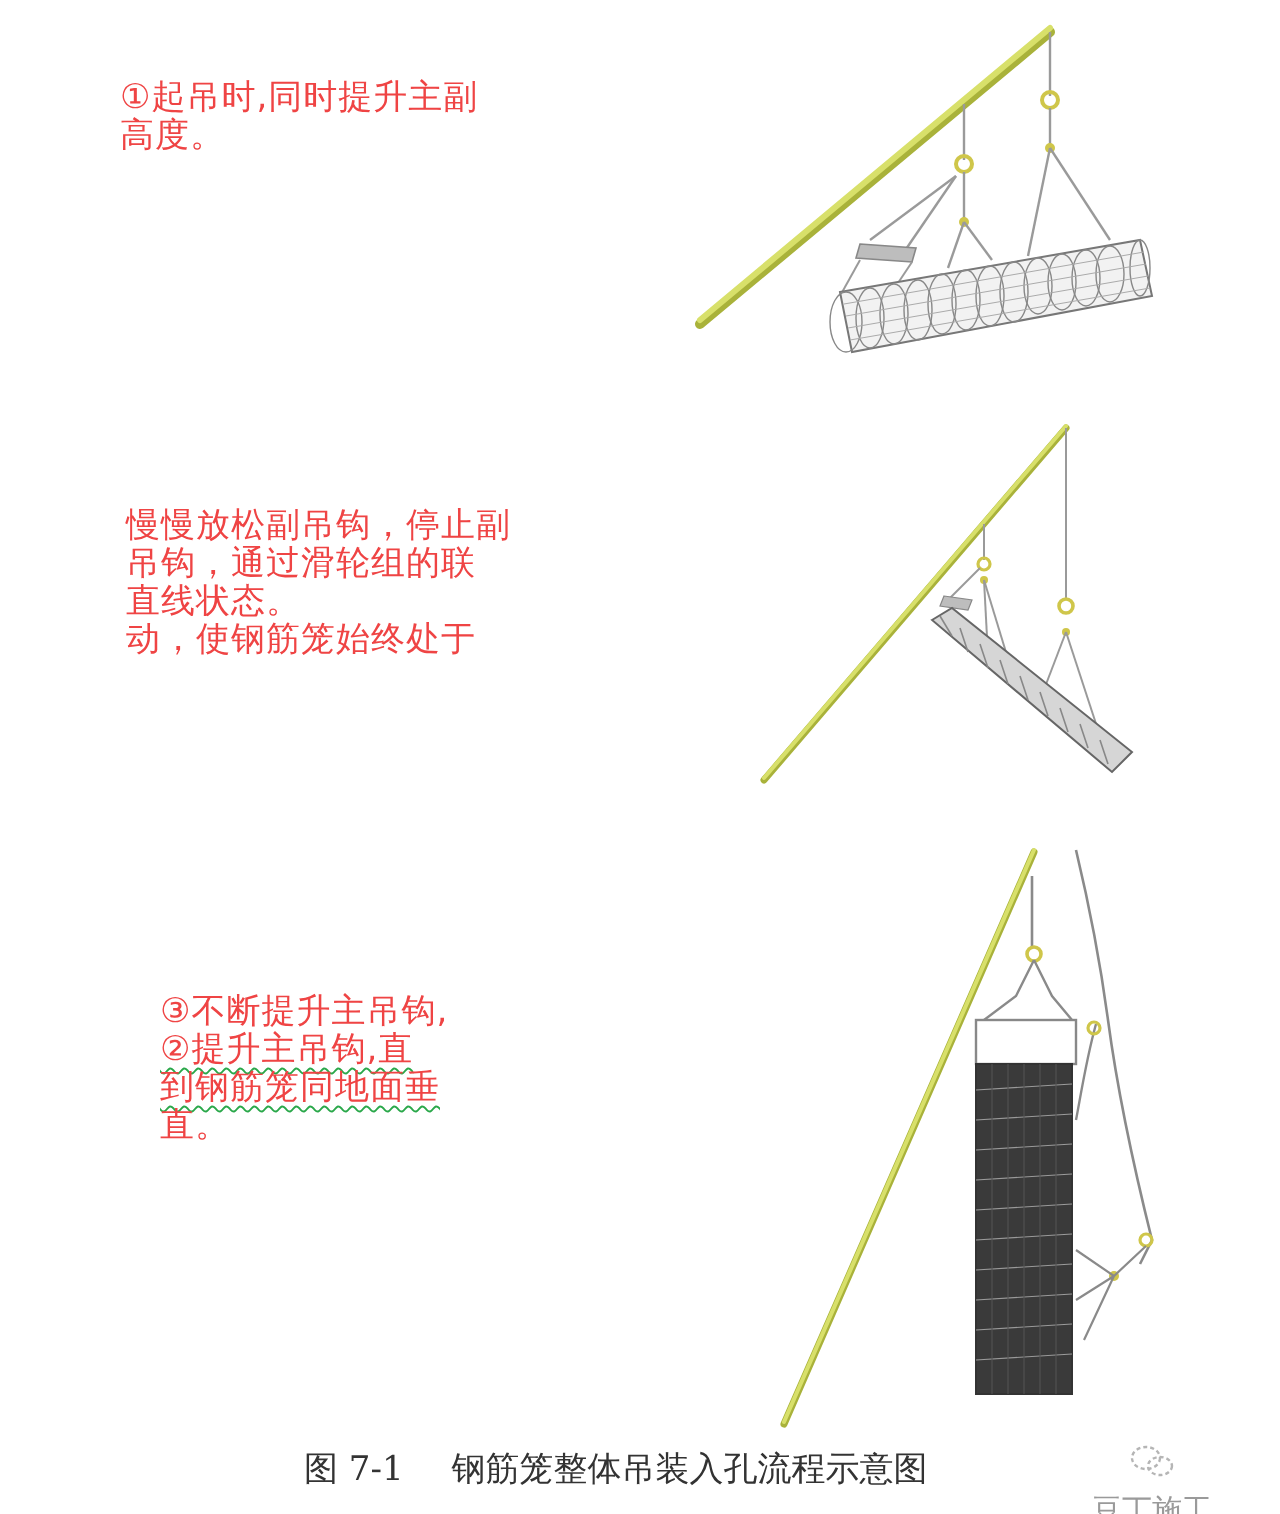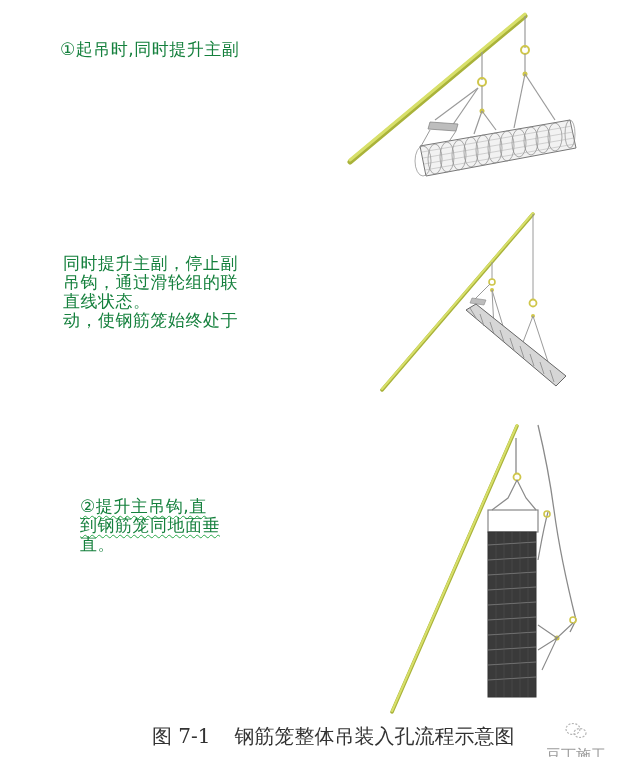--- a/index.html
+++ b/index.html
@@ -1,39 +1,40 @@
 <!DOCTYPE html>
 <html><head>
 <meta charset="utf-8">
 <style>
   html, body { margin: 0; padding: 0; background: #ffffff; }
   body { width: 640px; height: 757px; position: relative; overflow: hidden;
          font-family: "DejaVu Sans", "Liberation Sans", sans-serif; color: #111; }
-  .step-text { position: absolute; font-size: 17px; line-height: 19px; letter-spacing: 0.5px; color: #15803d; }
+  .step-text { position: absolute; font-size: 17px; line-height: 19px; letter-spacing: 0.5px; color: #ef4444; }
   .step-text .line { display: block; white-space: nowrap; }
   .squiggle-green { text-decoration: underline wavy #2aa84a; text-decoration-thickness: 1px; text-underline-offset: 3px; }
   #step1 { left: 60px; top: 40px; }
   #step2 { left: 63px; top: 254px; }
   #step3 { left: 80px; top: 497px; }
   .fig { position: absolute; }
   #fig1 { left: 340px; top: 0px; width: 300px; height: 200px; }
   #fig2 { left: 370px; top: 200px; width: 200px; height: 200px; }
   #fig3 { left: 380px; top: 420px; width: 220px; height: 300px; }
-  #caption { position: absolute; left: 152px; top: 723px; font-size: 20px; color: #333;
+  #caption { position: absolute; left: 152px; top: 723px; font-size: 17px; color: #333;
              font-family: "DejaVu Serif", "Liberation Serif", serif; white-space: nowrap; }
   #caption .num { margin-right: 24px; }
   #watermark { position: absolute; left: 546px; top: 722px; display: flex; align-items: center; gap: 6px;
                color: #9a9a9a; font-size: 15px; flex-direction: column; }
   #watermark svg { display: block; }
 </style>
 </head>
 <body>
 
 <div id="step1" class="step-text">
   <span class="line">①起吊时,同时提升主副</span>
+  <span class="line">高度。</span>
 </div>
 
 <svg id="fig1" class="fig" viewBox="0 0 300 200">
 
   <line x1="10" y1="162" x2="185" y2="16" stroke="#a9b23a" stroke-width="5" stroke-linecap="round"></line>
   <line x1="10" y1="160" x2="185" y2="14" stroke="#d8e06a" stroke-width="3" stroke-linecap="round"></line>
 
   <line x1="185" y1="16" x2="185" y2="48" stroke="#9a9a9a" stroke-width="1.2"></line>
   <line x1="142" y1="52" x2="142" y2="80" stroke="#9a9a9a" stroke-width="1.2"></line>
 
@@ -80,21 +81,21 @@
     <g stroke="#aaa" stroke-width="0.5">
       <line x1="82" y1="152" x2="232" y2="126"></line>
       <line x1="83" y1="158" x2="233" y2="132"></line>
       <line x1="84" y1="164" x2="234" y2="138"></line>
       <line x1="85" y1="170" x2="235" y2="144"></line>
     </g>
   </g>
 </svg>
 
 <div id="step2" class="step-text">
-  <span class="line">同时提升主副，停止副</span>
+  <span class="line">慢慢放松副吊钩，停止副</span>
   <span class="line">吊钩，通过滑轮组的联</span>
   <span class="line">直线状态。</span>
   <span class="line">动，使钢筋笼始终处于</span>
 </div>
 
 <svg id="fig2" class="fig" viewBox="0 0 200 200">
   <line x1="12" y1="190" x2="163" y2="14" stroke="#a9b23a" stroke-width="3.5" stroke-linecap="round"></line>
   <line x1="12" y1="189" x2="163" y2="13" stroke="#d8e06a" stroke-width="2" stroke-linecap="round"></line>
   <line x1="163" y1="14" x2="163" y2="100" stroke="#9a9a9a" stroke-width="1"></line>
   <line x1="122" y1="62" x2="122" y2="80" stroke="#9a9a9a" stroke-width="1"></line>
@@ -122,20 +123,21 @@
       <line x1="140" y1="138" x2="144" y2="150"></line>
       <line x1="150" y1="146" x2="154" y2="158"></line>
       <line x1="160" y1="154" x2="164" y2="166"></line>
       <line x1="170" y1="162" x2="174" y2="174"></line>
       <line x1="180" y1="170" x2="184" y2="182"></line>
     </g>
   </g>
 </svg>
 
 <div id="step3" class="step-text">
+  <span class="line">③不断提升主吊钩,</span>
   <span class="line squiggle-green">②提升主吊钩,直</span>
   <span class="line squiggle-green">到钢筋笼同地面垂</span>
   <span class="line">直。</span>
 </div>
 
 <svg id="fig3" class="fig" viewBox="0 0 220 300">
   <line x1="12" y1="292" x2="137" y2="6" stroke="#a9b23a" stroke-width="3.5" stroke-linecap="round"></line>
   <line x1="12" y1="291" x2="137" y2="5" stroke="#d8e06a" stroke-width="2" stroke-linecap="round"></line>
 
   <path d="M136,18 L136,54" stroke="#8a8a8a" stroke-width="1.3" fill="none"></path>

